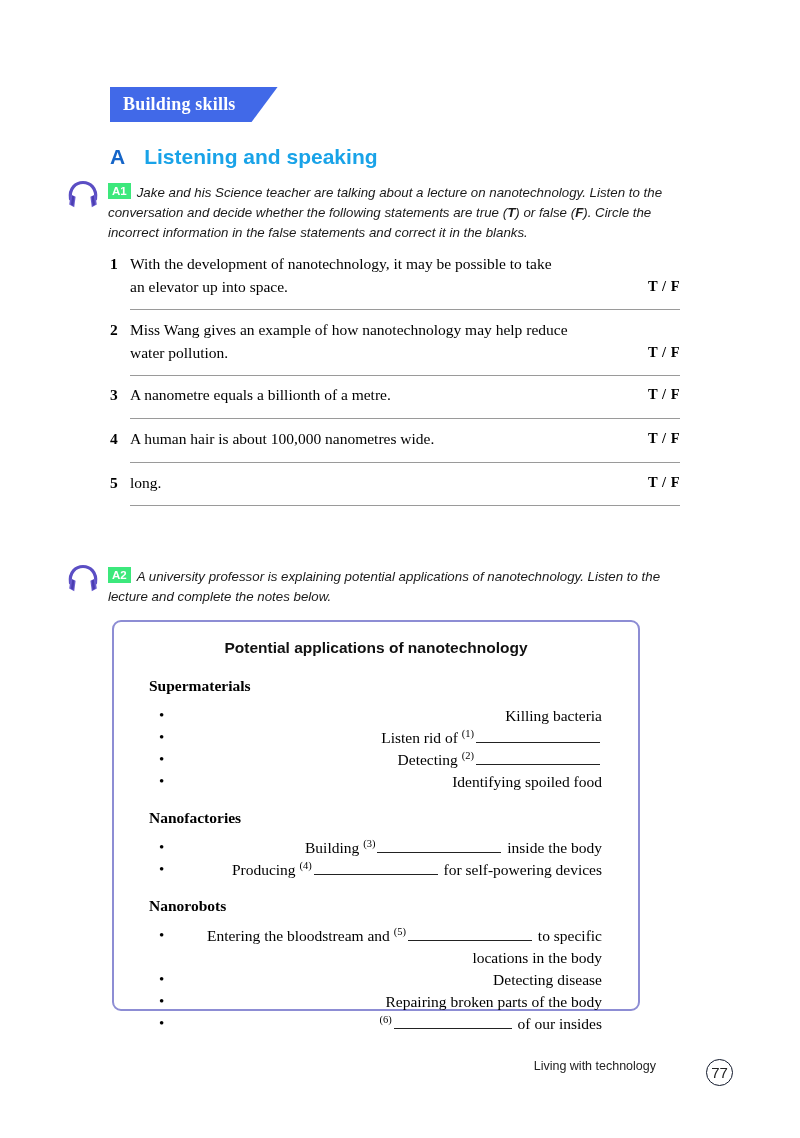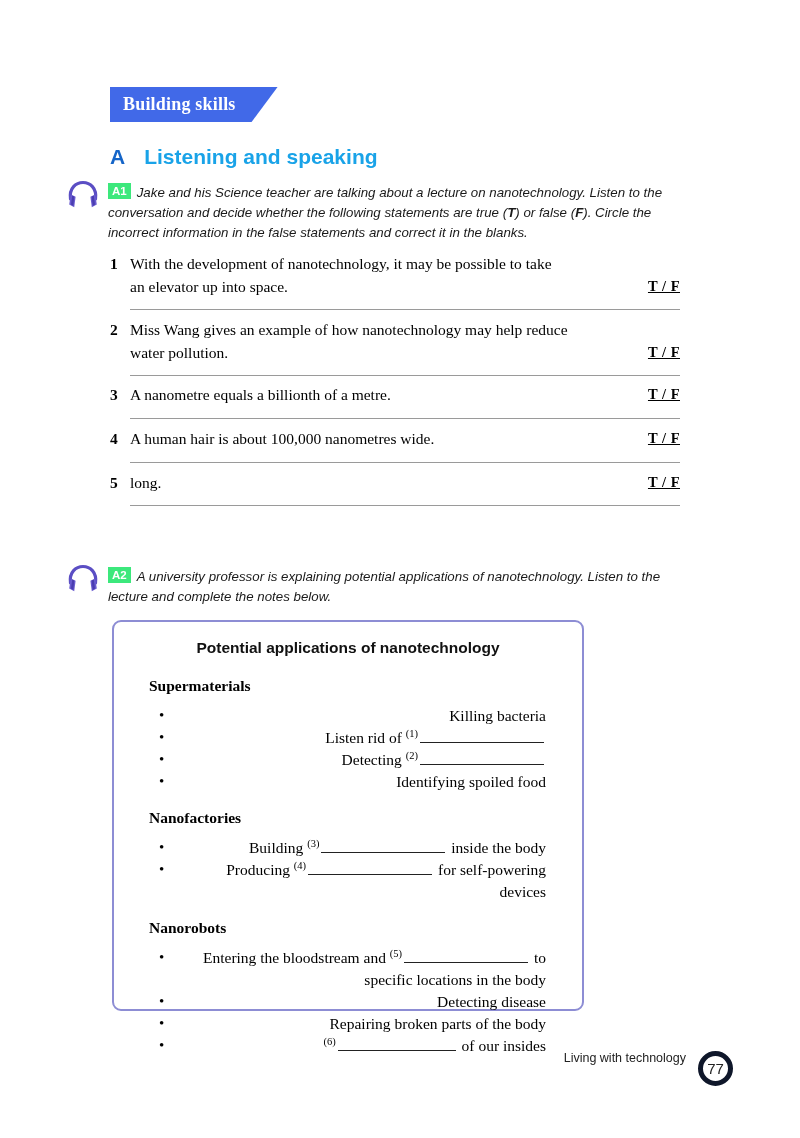--- a/index.html
+++ b/index.html
@@ -109,34 +109,33 @@
   }
   .stmt-text { display: block; }
   .tf {
     flex: 0 0 auto;
     width: 44px;
     text-align: right;
     font-weight: bold;
     font-size: 14.5px;
     line-height: 23px;
     letter-spacing: 0.5px;
-    text-decoration: underline;
   }
   .ansline {
     border-bottom: 1px solid #9a9a9a;
     margin-left: 20px;
     height: 1px;
   }
 
   
   .notebox {
     position: absolute;
     left: 112px;
     top: 620px;
-    width: 472px;
+    width: 528px;
     height: 391px;
     border: 2px solid #8d8dd4;
     border-radius: 9px;
     box-sizing: border-box;
     background: #ffffff;
   }
   .note-title {
     text-align: center;
     font-family: "Liberation Sans", sans-serif;
     font-weight: bold;
@@ -194,28 +193,29 @@
     gap: 12px;
   }
   .footer-label {
     font-family: "Liberation Sans", sans-serif;
     font-size: 12.5px;
     color: #222222;
   }
   .pagenum {
     width: 25px;
     height: 25px;
-    border: 5px solid #0f172a;
+    border: 1px solid #0f172a;
     border-radius: 50%;
     display: flex;
     align-items: center;
     justify-content: center;
     font-family: "Liberation Sans", sans-serif;
     font-size: 15px;
     color: #222222;
+    margin-left: 38px;
   }
 </style>
 </head>
 <body>
 
 <div class="banner-wrap">
   <div class="banner">Building skills</div>
 </div>
 
 <div class="sec-head">

